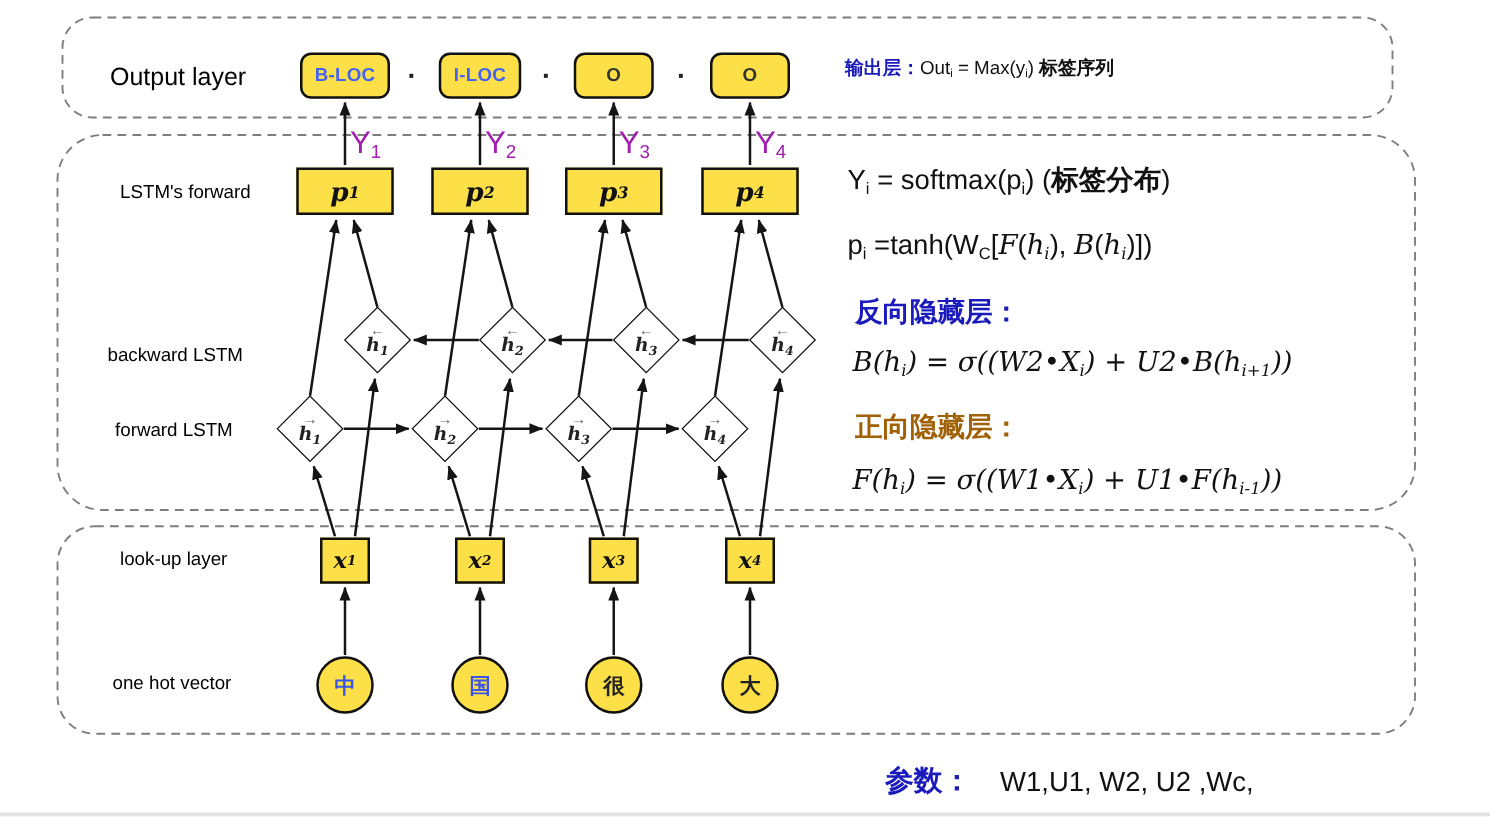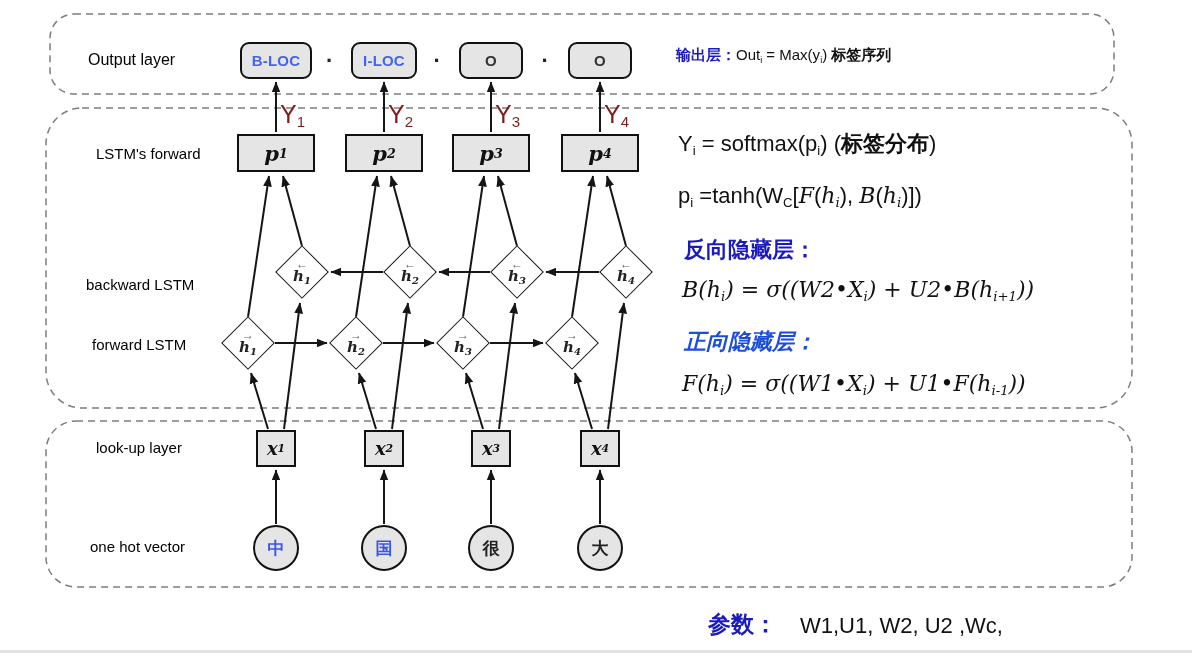--- a/index.html
+++ b/index.html
@@ -4,26 +4,26 @@
 <style>
   html,body{margin:0;padding:0;background:#fff;}
   #stage{position:relative;width:1192px;height:656px;background:#fff;overflow:hidden;
          font-family:"Liberation Sans",sans-serif;color:#111;}
   svg{position:absolute;left:0;top:0;}
   .dashbox{fill:none;stroke:#7d7d7d;stroke-width:1.5;stroke-dasharray:7 5;}
   .dline{stroke:#151515;stroke-width:2;fill:none;}
 
   .llabel{position:absolute;color:#000;white-space:nowrap;font-size:15px;}
 
-  .node{position:absolute;background:#e5e5e5;border:2.2px solid #111;display:flex;
+  .node{position:absolute;background:#fde047;border:2.2px solid #111;display:flex;
         align-items:center;justify-content:center;box-sizing:border-box;}
   .outbox{border-radius:9px;font-weight:700;font-size:15px;letter-spacing:.2px;}
   .outbox.gray{color:#333;font-weight:600;}
   .dot{position:absolute;font-size:22px;color:#222;font-weight:700;}
-  .ylab{position:absolute;font-size:25px;color:#7f1d1d;white-space:nowrap;}
+  .ylab{position:absolute;font-size:25px;color:#a21caf;white-space:nowrap;}
   .ylab .ysub{font-size:15px;vertical-align:-4px;}
   .pbox{font-family:"DejaVu Serif",serif;font-style:italic;font-weight:700;font-size:21px;}
   .pbox .nsub,.xbox .nsub{font-size:0.6em;font-style:italic;vertical-align:-3px;}
   .xbox{font-family:"DejaVu Serif",serif;font-style:italic;font-weight:700;font-size:18px;border-width:2px;}
   .dnode{position:absolute;width:54px;height:54px;}
   .dshape{position:absolute;left:8px;top:8px;width:38px;height:38px;background:#fff;
           border:1.7px solid #111;transform:rotate(45deg);box-sizing:border-box;}
   .dlabel{position:absolute;left:0;top:0;width:54px;height:54px;display:flex;flex-direction:column;
           align-items:center;justify-content:center;line-height:1;}
   .harr{font-size:12px;color:#666;margin-bottom:-1px;}
@@ -80,21 +80,21 @@
         <line x1="599" y1="272" x2="546" y2="272" class="dline" marker-end="url(#ah)"></line>
         <line x1="600" y1="132" x2="600" y2="82" class="dline" marker-end="url(#ah)"></line>
         <line x1="572" y1="317" x2="593" y2="176" class="dline" marker-end="url(#ah)"></line>
         <line x1="626" y1="246" x2="607" y2="176" class="dline" marker-end="url(#ah)"></line>
         <line x1="592" y1="429" x2="575" y2="373" class="dline" marker-end="url(#ah)"></line>
         <line x1="608" y1="429" x2="624" y2="303" class="dline" marker-end="url(#ah)"></line>
         <line x1="600" y1="524" x2="600" y2="470" class="dline" marker-end="url(#ah)"></line>
       </g>
   </svg>
 
-  <div class="llabel" style="left:88px;top:51px;font-size:16px">Output layer</div>
+  <div class="llabel" style="left:88px;top:51px;font-size:20px">Output layer</div>
   <div class="llabel" style="left:96px;top:145px">LSTM's forward</div>
   <div class="llabel" style="left:86px;top:276px">backward LSTM</div>
   <div class="llabel" style="left:92px;top:336px">forward LSTM</div>
   <div class="llabel" style="left:96px;top:439px">look-up layer</div>
   <div class="llabel" style="left:90px;top:538px">one hot vector</div>
 
   <div id="nodes">
       <div class="node outbox" style="left: 240px; top: 42px; width: 72px; height: 37px; color: rgb(67, 99, 240);">B-LOC</div>
       <div class="dot" style="left: 326px; top: 48px;">·</div>
       <div class="ylab" style="left: 280px; top: 100px;">Y<span class="ysub">1</span></div>
@@ -174,19 +174,19 @@
       </div>
       <div class="node xbox" style="left: 580px; top: 430px; width: 40px; height: 37px;">x<span class="nsub">4</span></div>
       <div class="node circle" style="left: 577px; top: 525px; width: 46px; height: 46px; color: rgb(34, 34, 34);">大</div>
     </div>
 
   <div class="ann" style="left:676px;top:46px;font-size:15px"><span class="blue" style="color: rgb(27, 27, 189);">输出层：</span><span>Out</span><span class="sub">i</span><span> = Max(y</span><span class="sub">i</span><span>) </span><span class="cjk">标签序列</span></div>
   <div class="ann" style="left:678px;top:131px"><span>Y</span><span class="sub">i</span><span> = softmax(p</span><span class="sub">i</span><span>) (</span><span class="cjk">标签分布</span><span>)</span></div>
   <div class="ann" style="left:678px;top:183px"><span>p</span><span class="sub">i</span><span> =tanh(W</span><span class="sub">C</span><span>[</span><span class="math">F</span><span>(</span><span class="math">h</span><span class="mathsub">i</span><span>)</span><span>, </span><span class="math">B</span><span>(</span><span class="math">h</span><span class="mathsub">i</span><span>)</span><span>])</span></div>
   <div class="ann" style="left:684px;top:237px"><span class="blue" style="color: rgb(27, 27, 189);">反向隐藏层：</span></div>
   <div class="ann" style="left:682px;top:277px"><span class="math">B(h</span><span class="mathsub">i</span><span class="math">) = σ((W2•X</span><span class="mathsub">i</span><span class="math">) + U2•B(h</span><span class="mathsub">i+1</span><span class="math">))</span></div>
-  <div class="ann" style="left:684px;top:329px"><span class="blue" style="color: #1d4ed8; font-style: italic;">正向隐藏层：</span></div>
+  <div class="ann" style="left:684px;top:329px"><span class="blue" style="color: #a16207;">正向隐藏层：</span></div>
   <div class="ann" style="left:682px;top:371px"><span class="math">F(h</span><span class="mathsub">i</span><span class="math">) = σ((W1•X</span><span class="mathsub">i</span><span class="math">) + U1•F(h</span><span class="mathsub">i-1</span><span class="math">))</span></div>
   <div class="ann" style="left:708px;top:611px;font-size:23px"><span class="blue" style="color: rgb(27, 27, 189);">参数：</span></div>
   <div class="ann" style="left:800px;top:613px"><span>W1,U1, W2, U2 ,Wc,</span></div>
 
   <div class="bottomline"></div>
 </div>
 
 </body></html>

